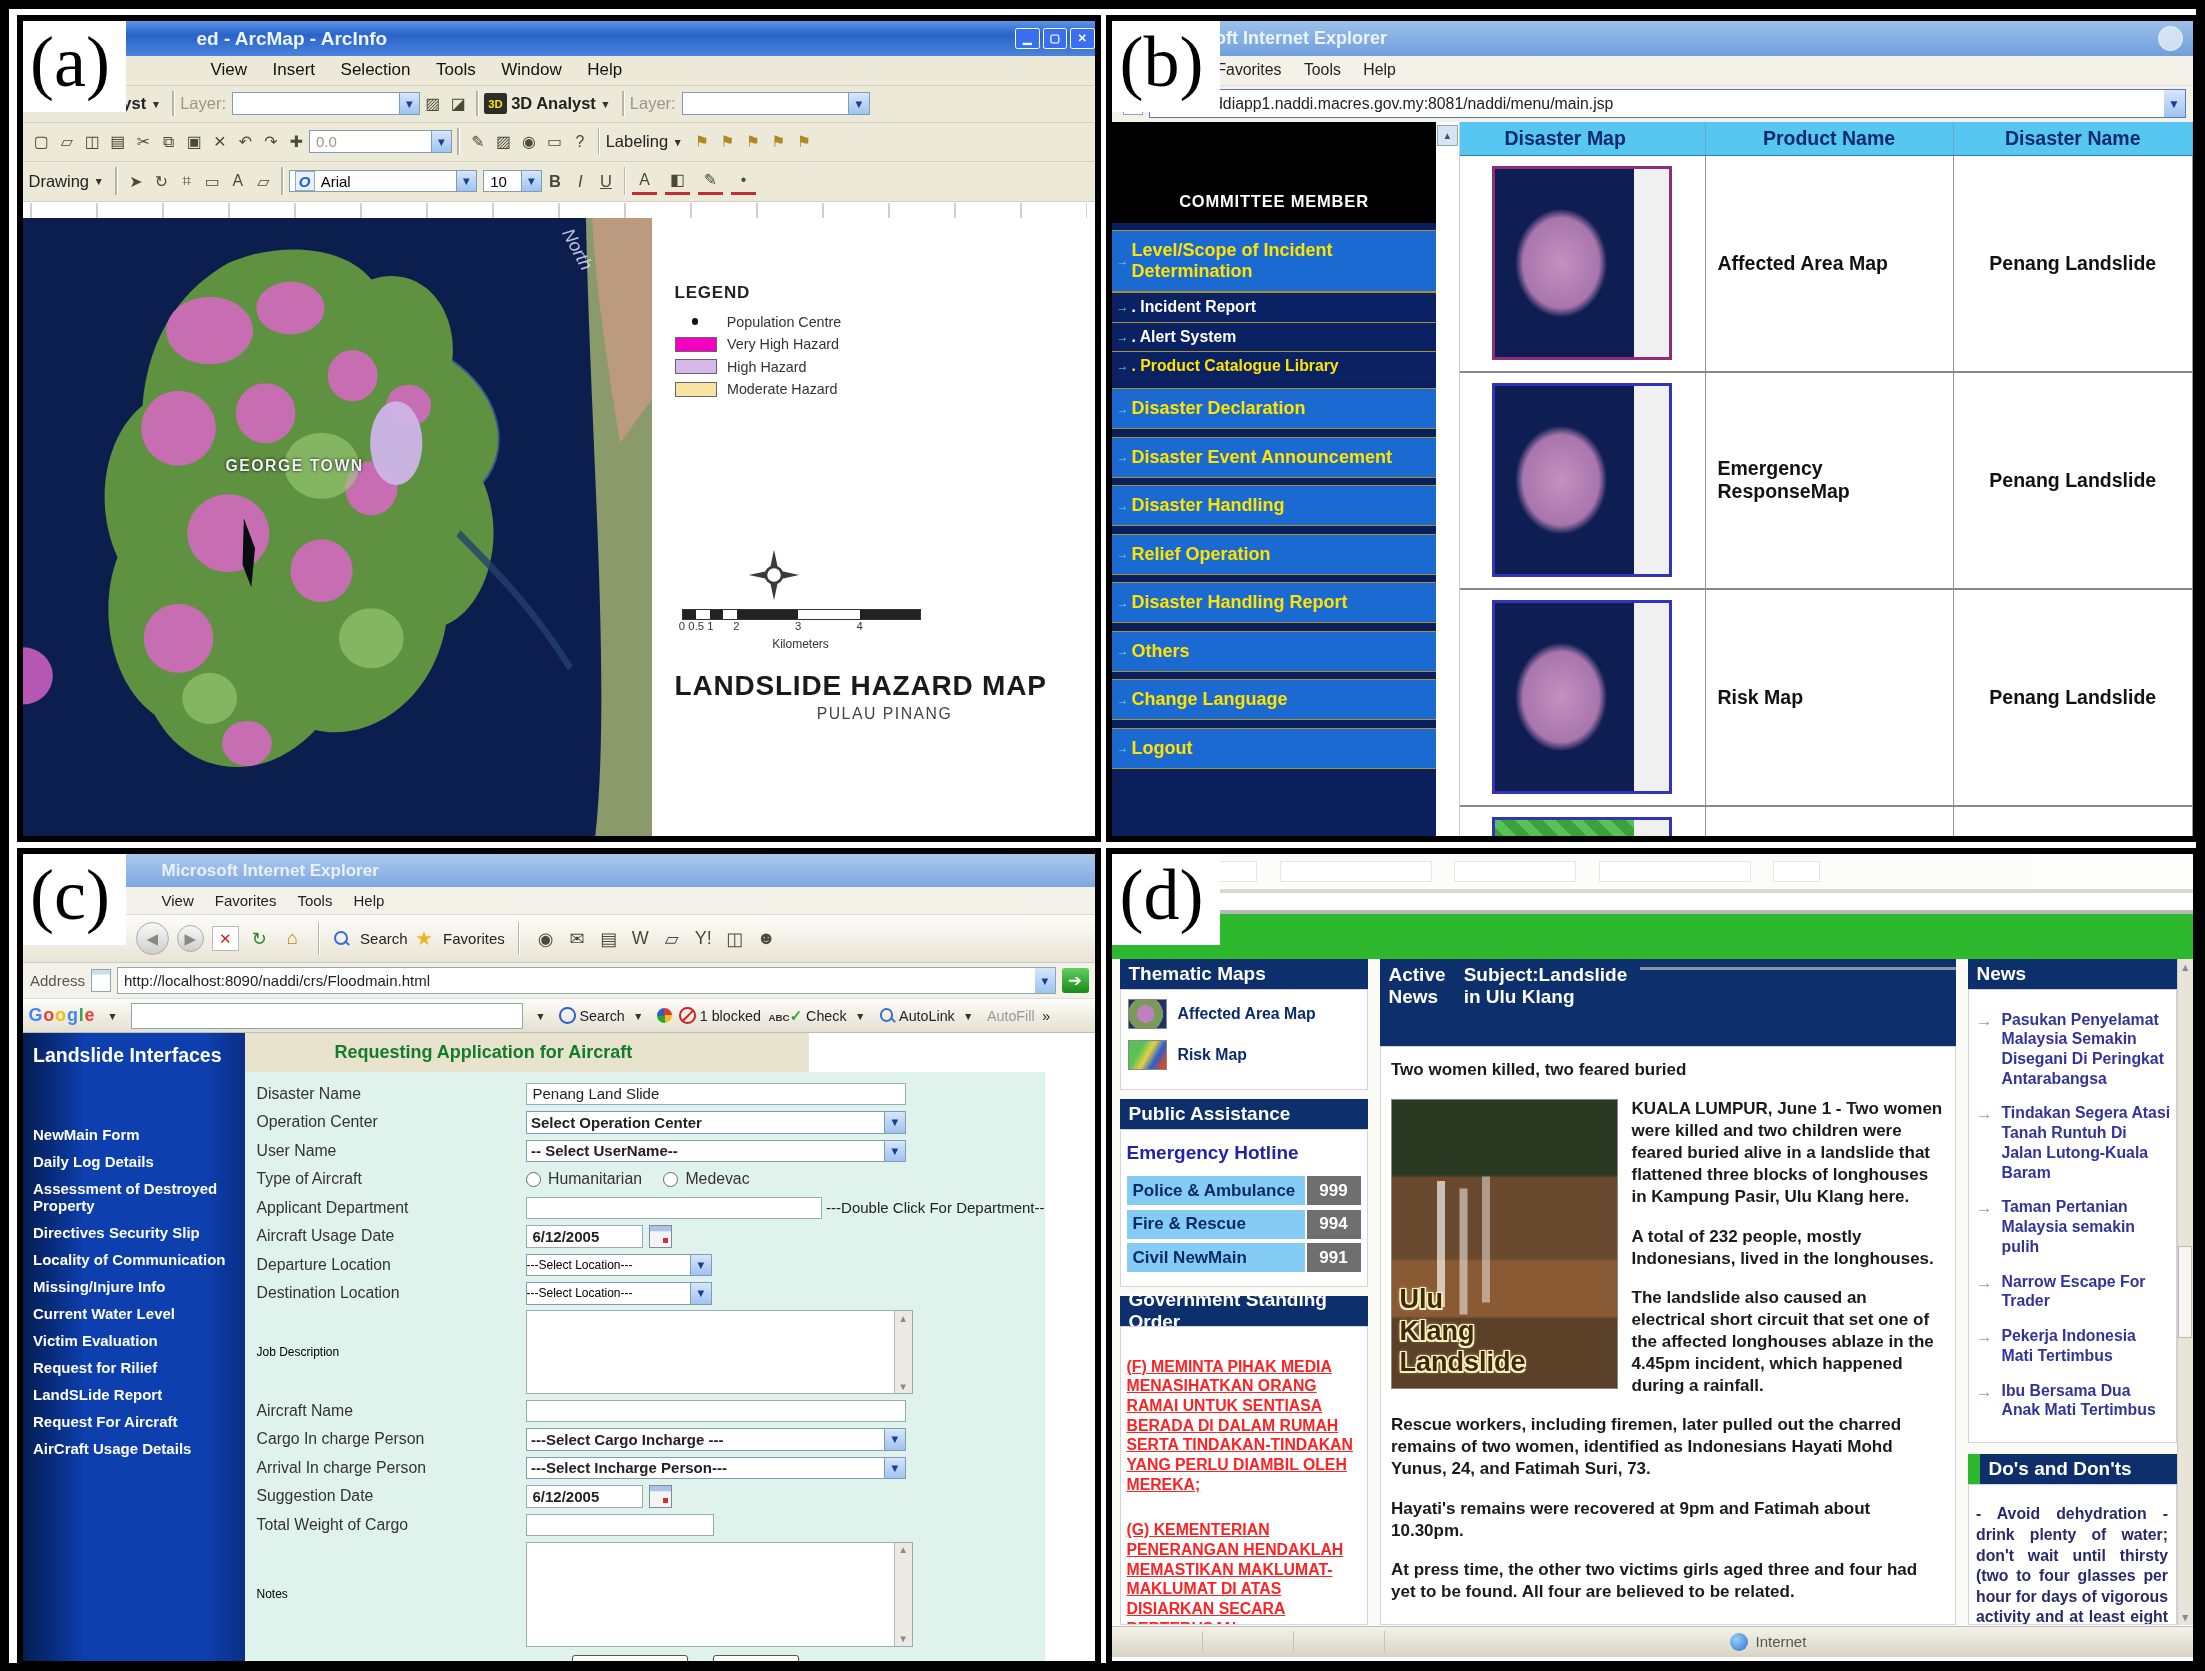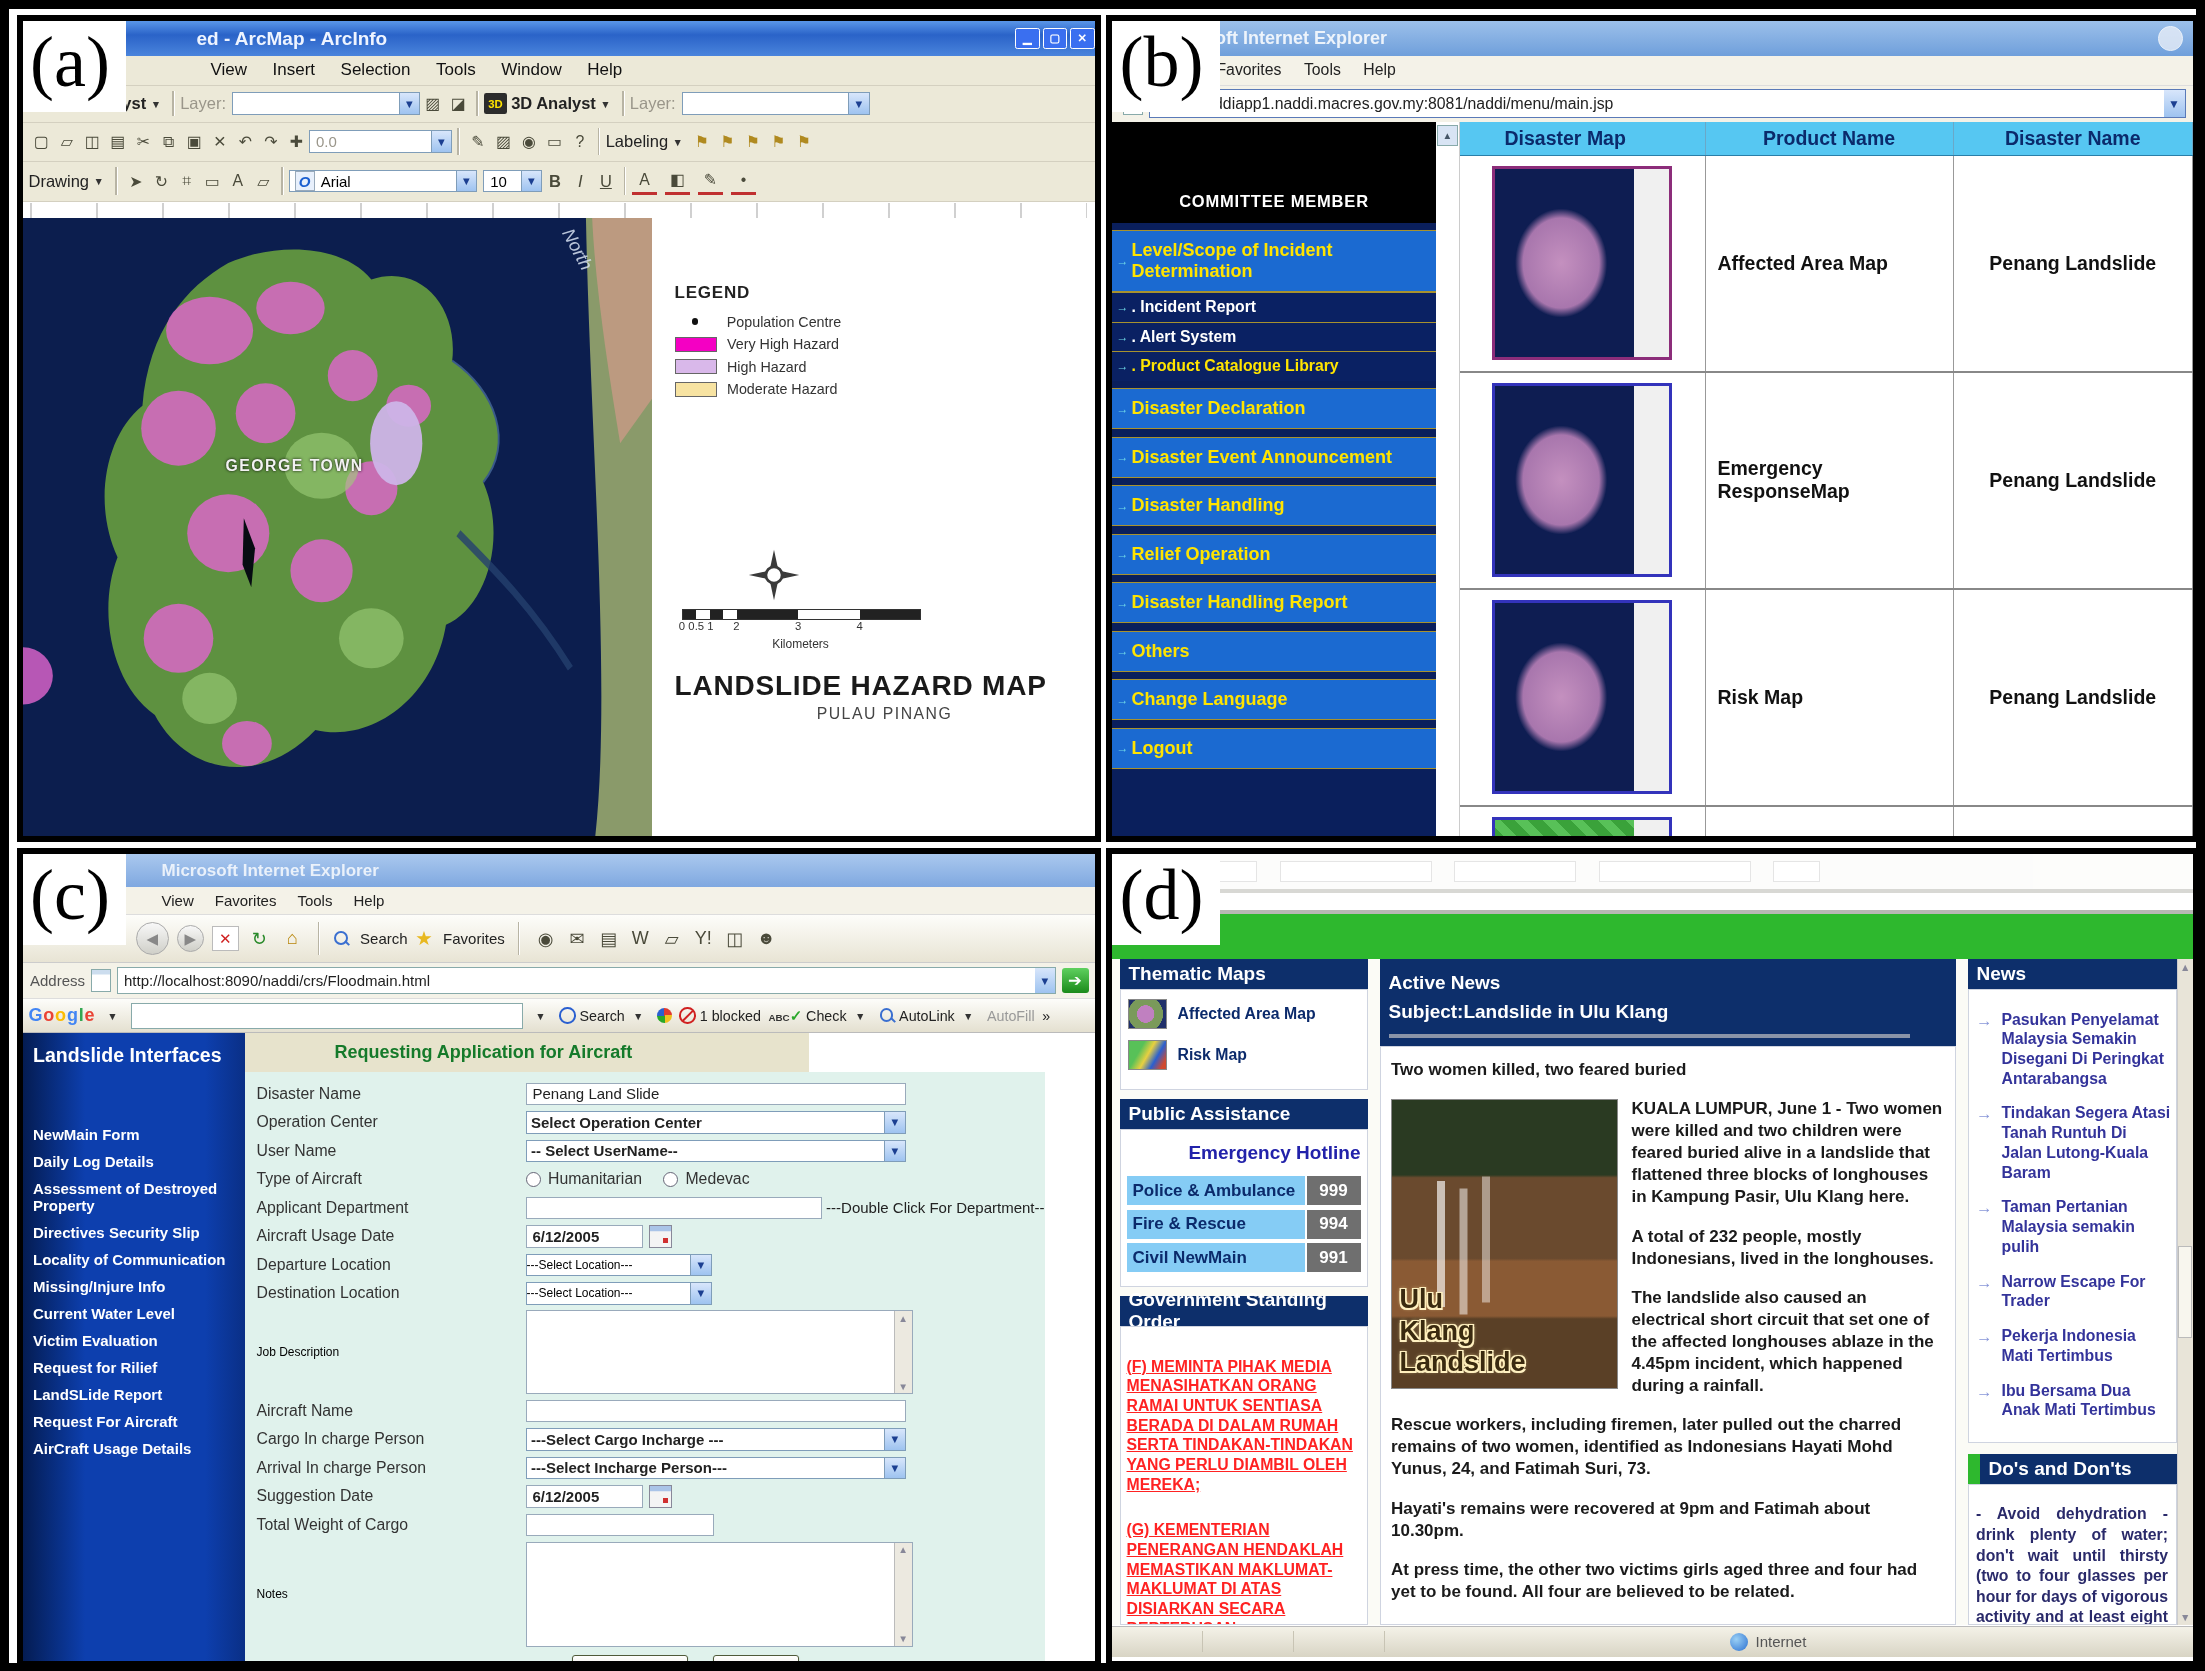--- a/index.html
+++ b/index.html
@@ -161,27 +161,27 @@
   .pd-colM{width:576px;flex-shrink:0;display:flex;flex-direction:column;}
   .pd-colR{flex:1;display:flex;flex-direction:column;}
   .pd-box{background:#fff;border:0.8px solid #cfd4e0;}
   .pd-maps{padding:9px 7.5px;margin-bottom:9px;}
   .pd-map-item{display:flex;align-items:center;gap:10.5px;margin-bottom:10.5px;}
   .mini-map{width:39px;height:30px;border:1.5px solid #888;box-sizing:border-box;}
   .mini-sat{background:radial-gradient(circle at 45% 50%,#c080c0 0 35%,#7a9a5a 36% 70%,#20306a 71%);}
   .mini-risk{background:linear-gradient(120deg,#58c158 30%,#e8d040 50%,#2a5fd0 70%,#d04a2f 90%);}
   .pd-map-label{color:#0b2a6b;font-size:15.8px;font-weight:bold;}
   .pd-hotline{padding:6px 6px 9px 6px;margin-bottom:9px;}
-  .pd-hl-title{color:#2222aa;font-size:19px;font-weight:bold;text-align:right;margin:6px 0 12px 0;}
+  .pd-hl-title{color:#2222aa;font-size:19px;font-weight:bold;text-align:left;margin:6px 0 12px 0;}
   .pd-hl-row{display:flex;margin-bottom:4.5px;}
   .pd-hl-label{flex:1;background:#85ccf5;color:#0b2a6b;font-weight:bold;font-size:17px;padding:4.5px 6px;}
   .pd-hl-num{width:54px;background:#6f6f6f;color:#fff;font-weight:bold;font-size:17px;display:flex;align-items:center;justify-content:center;border-left:2.3px solid #fff;}
   .pd-orders{flex:1;padding:30px 6px 0 6px;overflow:hidden;}
   .pd-order{color:#ff2222;font-weight:bold;font-size:15.8px;text-decoration:underline;margin-bottom:25.5px;line-height:1.25;}
-  .pd-activehead{flex-direction:column;align-items:flex-start;justify-content:center;height:87px;gap:7.5px;padding-top:4.5px;box-sizing:border-box;}
+  .pd-activehead{flex-direction:row;align-items:flex-start;justify-content:center;height:87px;gap:7.5px;padding-top:4.5px;box-sizing:border-box;}
   .pd-subject{font-size:19px;}
   .pd-rule{width:92%;height:3.8px;background:#8a94a8;margin-top:3px;}
   .pd-article{flex:1;padding:12px 10.5px 0 10.5px;overflow:hidden;font-weight:bold;color:#1a1a1a;font-size:17px;line-height:1.3;}
   .pd-lead{margin-bottom:13.5px;}
   .pd-photo{float:left;width:225px;height:288px;margin:4.5px 13.5px 6px 0;background:linear-gradient(#2a3a22 0 26%,#6a4a2e 27% 55%,#8a5a34 56% 75%,#5a4026 76%);position:relative;border:0.8px solid #888;}
   .pd-photo .shine{position:absolute;left:20%;top:28%;width:7.5px;height:44%;background:rgba(255,255,255,.65);box-shadow:22.5px 7.5px 0 rgba(255,255,255,.5),45px -4.5px 0 rgba(255,255,255,.45);}
   .pd-caption{position:absolute;left:7.5px;bottom:10.5px;font-size:27px;font-weight:bold;color:#3a2a10;line-height:1.15;text-shadow:0 0 4.5px #ffe9a8,1.5px 1.5px 0 #fff3c8,-1.5px -1.5px 0 #fff3c8,1.5px -1.5px 0 #fff3c8,-1.5px 1.5px 0 #fff3c8;}
   .pd-p{margin-bottom:15px;}
   .pd-newslist{padding:19.5px 4.5px 7.5px 7.5px;margin-bottom:10.5px;}
   .pd-news-item{display:flex;gap:9px;color:#33339a;font-size:15.8px;font-weight:bold;line-height:1.25;margin-bottom:15px;}

